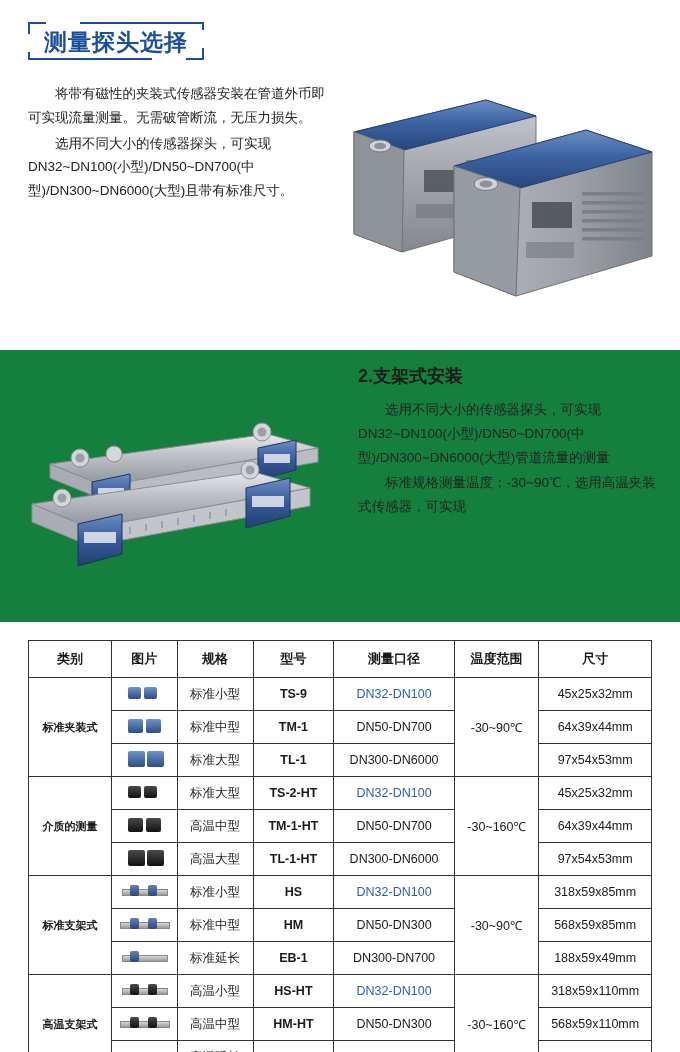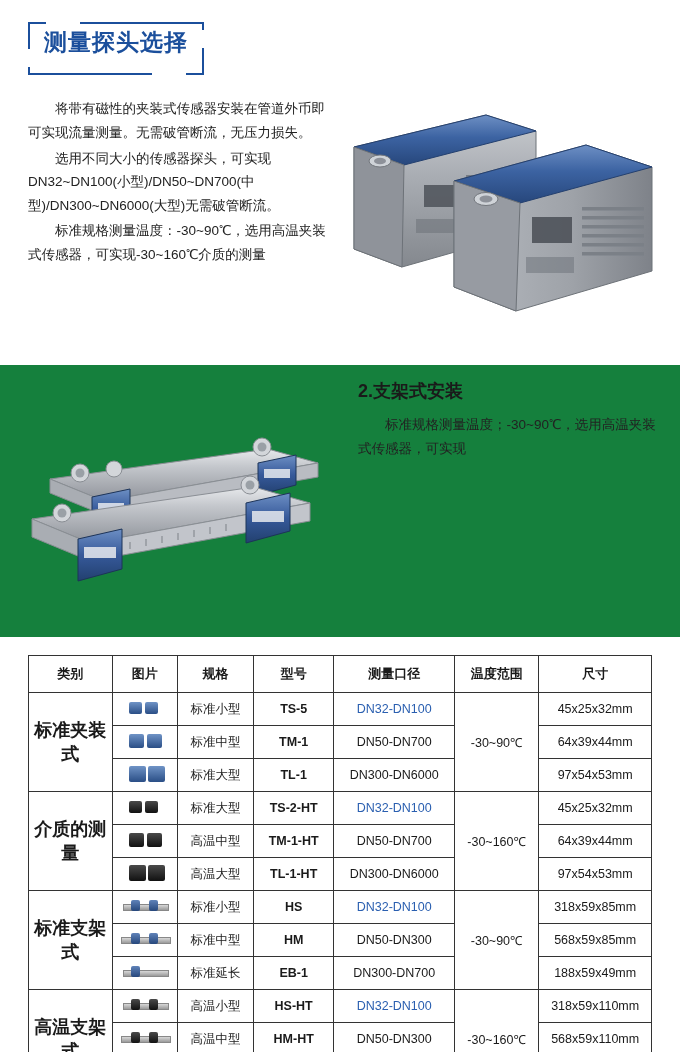--- a/index.html
+++ b/index.html
@@ -17,21 +17,21 @@
   }
 
   
   .header {
     margin: 22px 0 0 28px;
     display: inline-block;
     position: relative;
   }
   .header-box {
     border: 2px solid #1b4f9c;
-    padding: 6px 14px 18px 14px;
+    padding: 6px 14px 3px 14px;
     display: inline-block;
     position: relative;
   }
   .header-title {
     font-size: 23px;
     font-weight: bold;
     color: #1b4f9c;
     letter-spacing: 1px;
     line-height: 1.1;
   }
@@ -114,21 +114,21 @@
     text-align: center;
     vertical-align: middle;
     padding: 3px 2px;
     height: 26px;
   }
   table.spec th {
     font-weight: bold;
     font-size: 13px;
     height: 30px;
   }
-  .col-cat { width: 86px; font-weight: bold; font-size: 18px; }
+  .col-cat { width: 86px; font-weight: bold; font-size: 11px; }
   .col-img { width: 62px; }
   .col-spec { width: 78px; }
   .col-model { width: 82px; font-weight: bold; }
   .col-dia { width: 124px; }
   .col-temp { width: 82px; }
   .col-size { width: 110px; }
   .dia-blue { color: #2a5fb0; }
   .thick-top td, .thick-top th { border-top: 2px solid #333; }
 
   
@@ -171,22 +171,21 @@
     <span class="notch notch-bottom"></span>
     <span class="notch notch-left"></span>
     <span class="notch notch-right"></span>
   </div>
 </div>
 
 
 <div class="section1">
   <div class="s1-text">
     <div class="s-para">将带有磁性的夹装式传感器安装在管道外币即可实现流量测量。无需破管断流，无压力损失。</div>
-    <div class="s-para">选用不同大小的传感器探头，可实现DN32~DN100(小型)/DN50~DN700(中型)/DN300~DN6000(大型)无需破管断流。</div>
-    <div class="s-para">标准规格测量温度：-30~90℃，选用高温夹装式传感器，可实现-30~160℃介质的测量</div>
+    <div class="s-para">选用不同大小的传感器探头，可实现DN32~DN100(小型)/DN50~DN700(中型)/DN300~DN6000(大型)且带有标准尺寸。</div>
   </div>
 
   <div class="s1-img">
     <svg width="330" height="250" viewBox="0 0 330 250">
       <defs>
         <linearGradient id="blueCap" x1="0" y1="0" x2="0" y2="1">
           <stop offset="0%" stop-color="#6d8fc4"></stop>
           <stop offset="45%" stop-color="#3c63a2"></stop>
           <stop offset="100%" stop-color="#27477c"></stop>
         </linearGradient>
@@ -237,20 +236,21 @@
         <rect x="190" y="168" width="48" height="16" fill="#6f747b" opacity="0.55"></rect>
       </g>
     </svg>
   </div>
 </div>
 
 
 <div class="section2">
   <div class="s2-text">
     <div class="s-head">2.支架式安装</div>
+    <div class="s-para">选用不同大小的传感器探头，可实现DN32~DN100(小型)/DN50~DN700(中型)/DN300~DN6000(大型)管道流量的测量</div>
     <div class="s-para">标准规格测量温度；-30~90℃，选用高温夹装式传感器，可实现</div>
   </div>
 
   <div class="s2-img">
     <svg width="340" height="190" viewBox="0 0 340 190">
       <defs>
         <linearGradient id="railG" x1="0" y1="0" x2="0" y2="1">
           <stop offset="0%" stop-color="#e7e9ec"></stop>
           <stop offset="35%" stop-color="#c3c6cb"></stop>
           <stop offset="100%" stop-color="#8f939a"></stop>
@@ -322,21 +322,21 @@
       </tr>
     </thead>
     <tbody>
 
       <tr>
         <td class="col-cat" rowspan="3">标准夹装式</td>
         <td class="col-img">
           <span class="thumb t-clamp"><span class="blk b1"></span><span class="blk b2"></span></span>
         </td>
         <td class="col-spec">标准小型</td>
-        <td class="col-model">TS-5</td>
+        <td class="col-model">TS-9</td>
         <td class="col-dia dia-blue">DN32-DN100</td>
         <td class="col-temp" rowspan="3">-30~90℃</td>
         <td class="col-size">45x25x32mm</td>
       </tr>
       <tr>
         <td class="col-img">
           <span class="thumb t-clamp med"><span class="blk b1"></span><span class="blk b2"></span></span>
         </td>
         <td class="col-spec">标准中型</td>
         <td class="col-model">TM-1</td>

